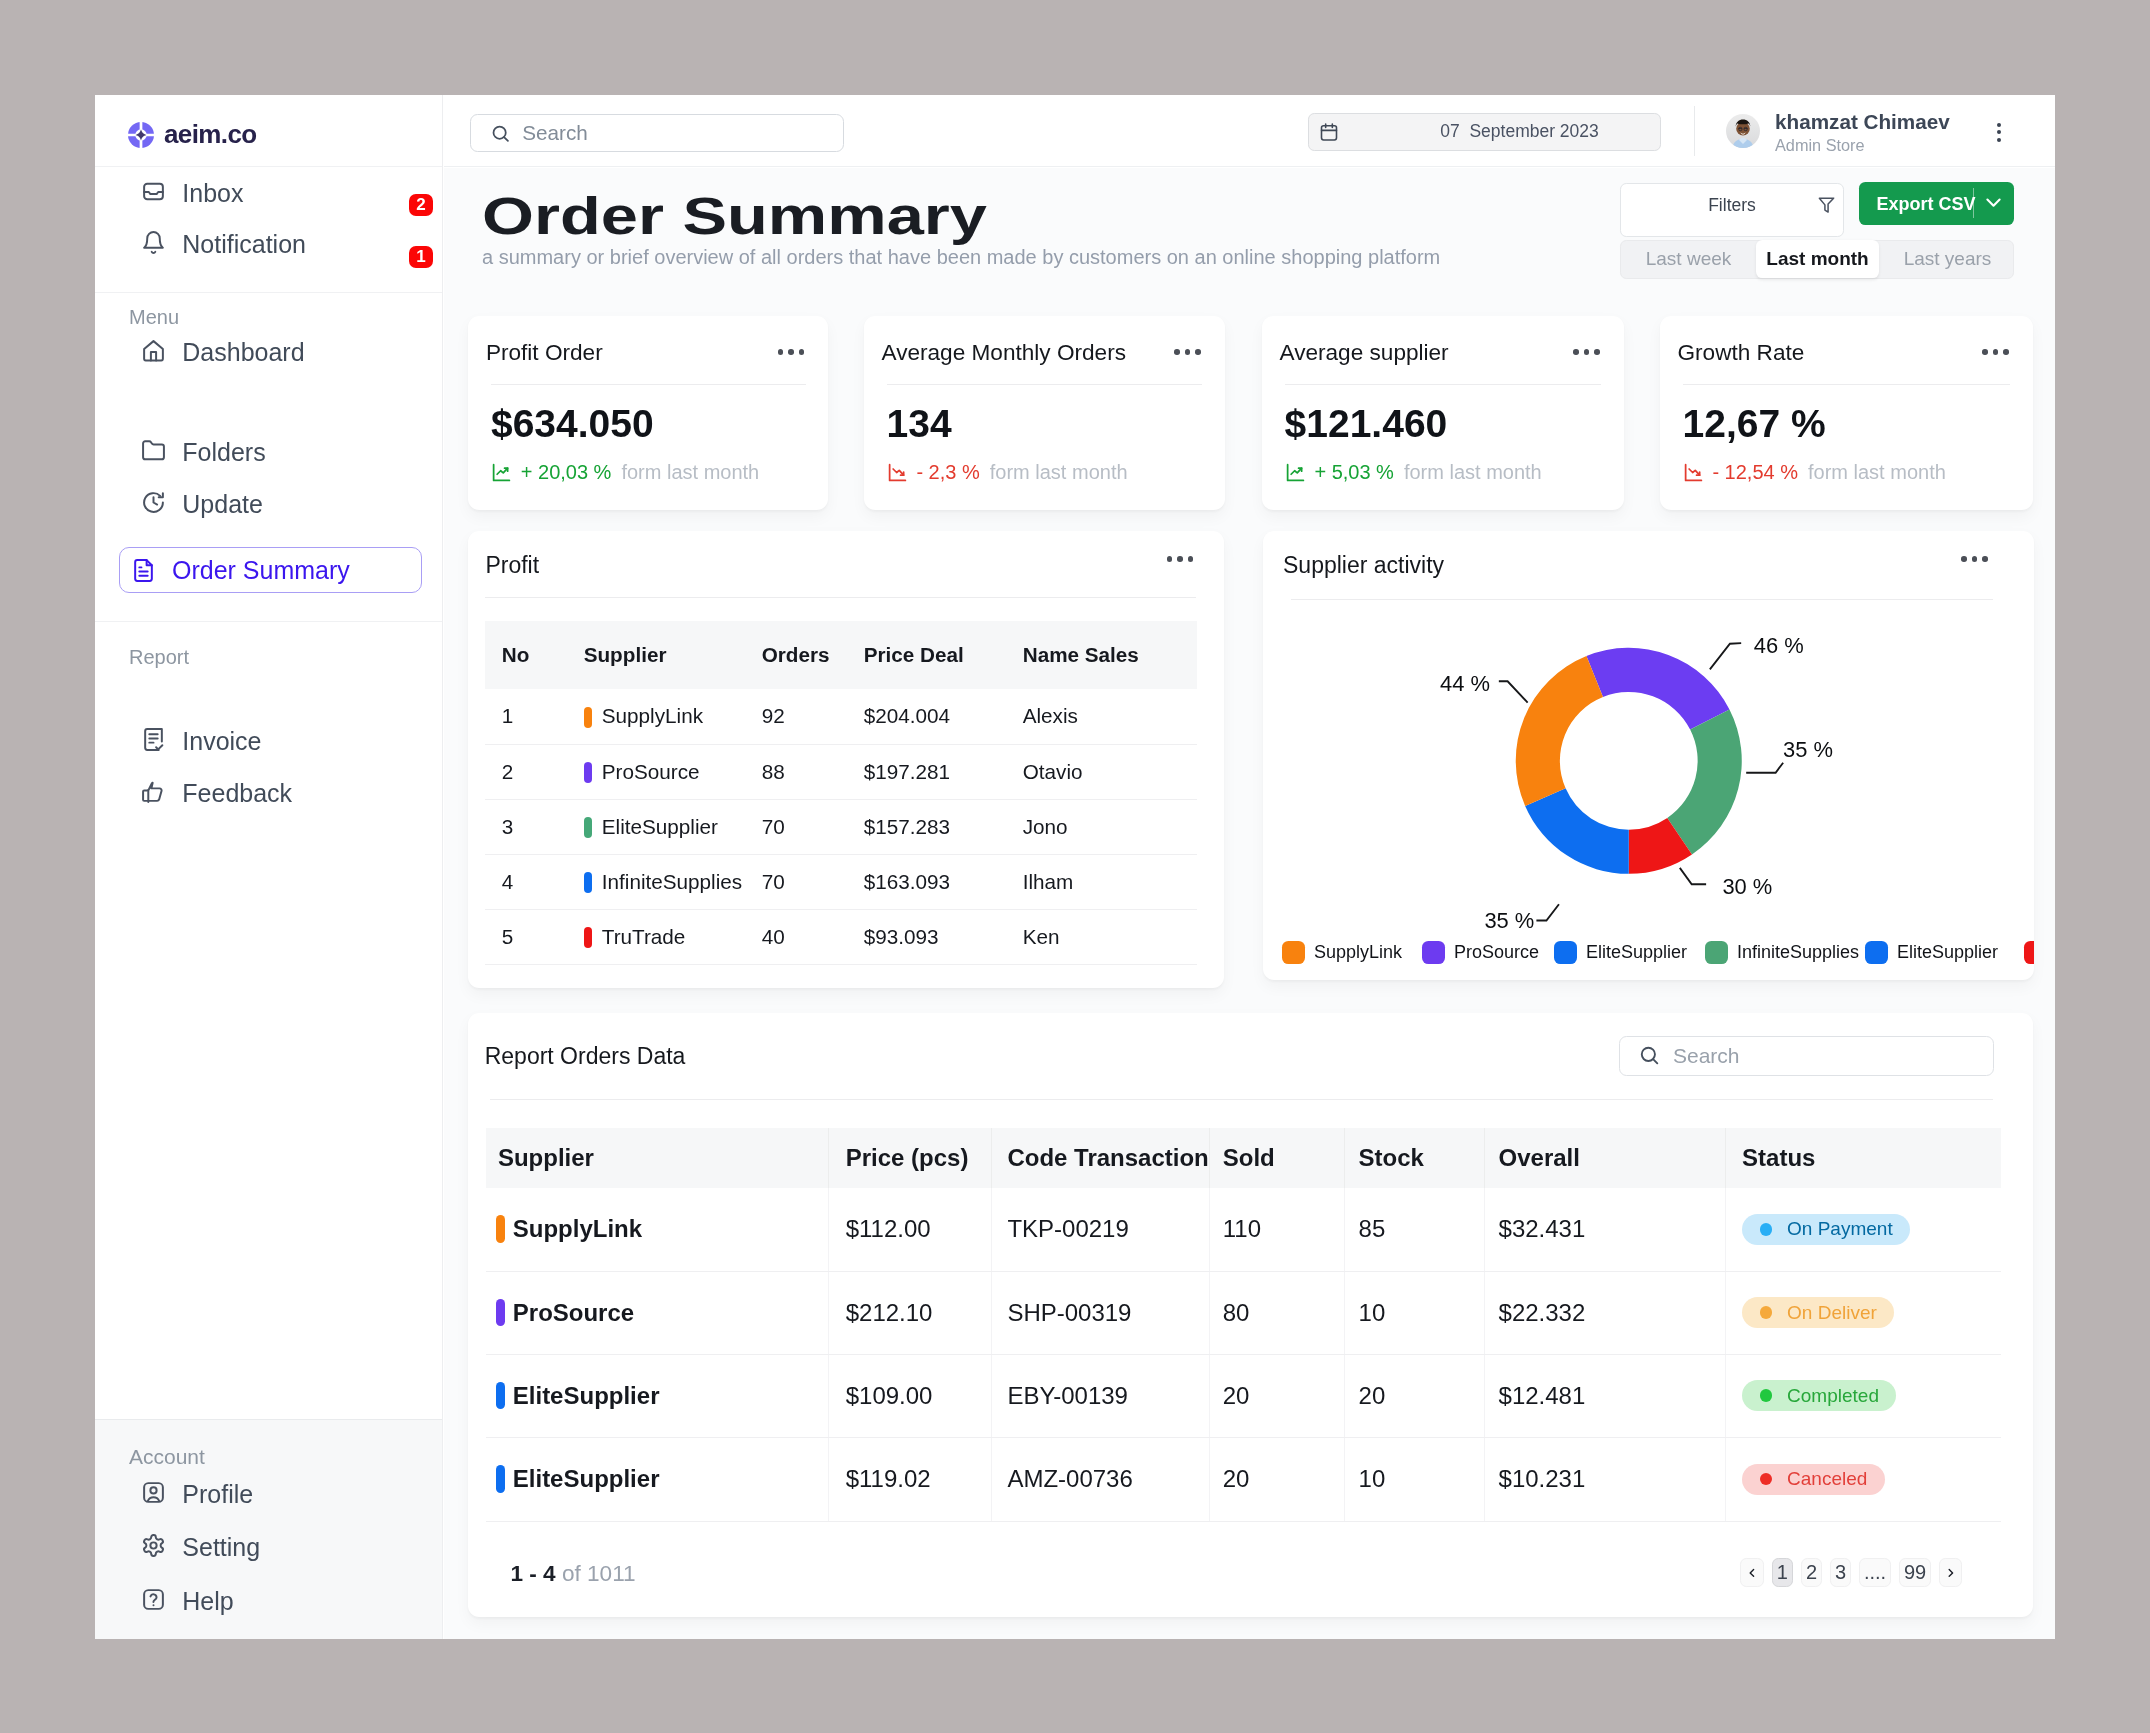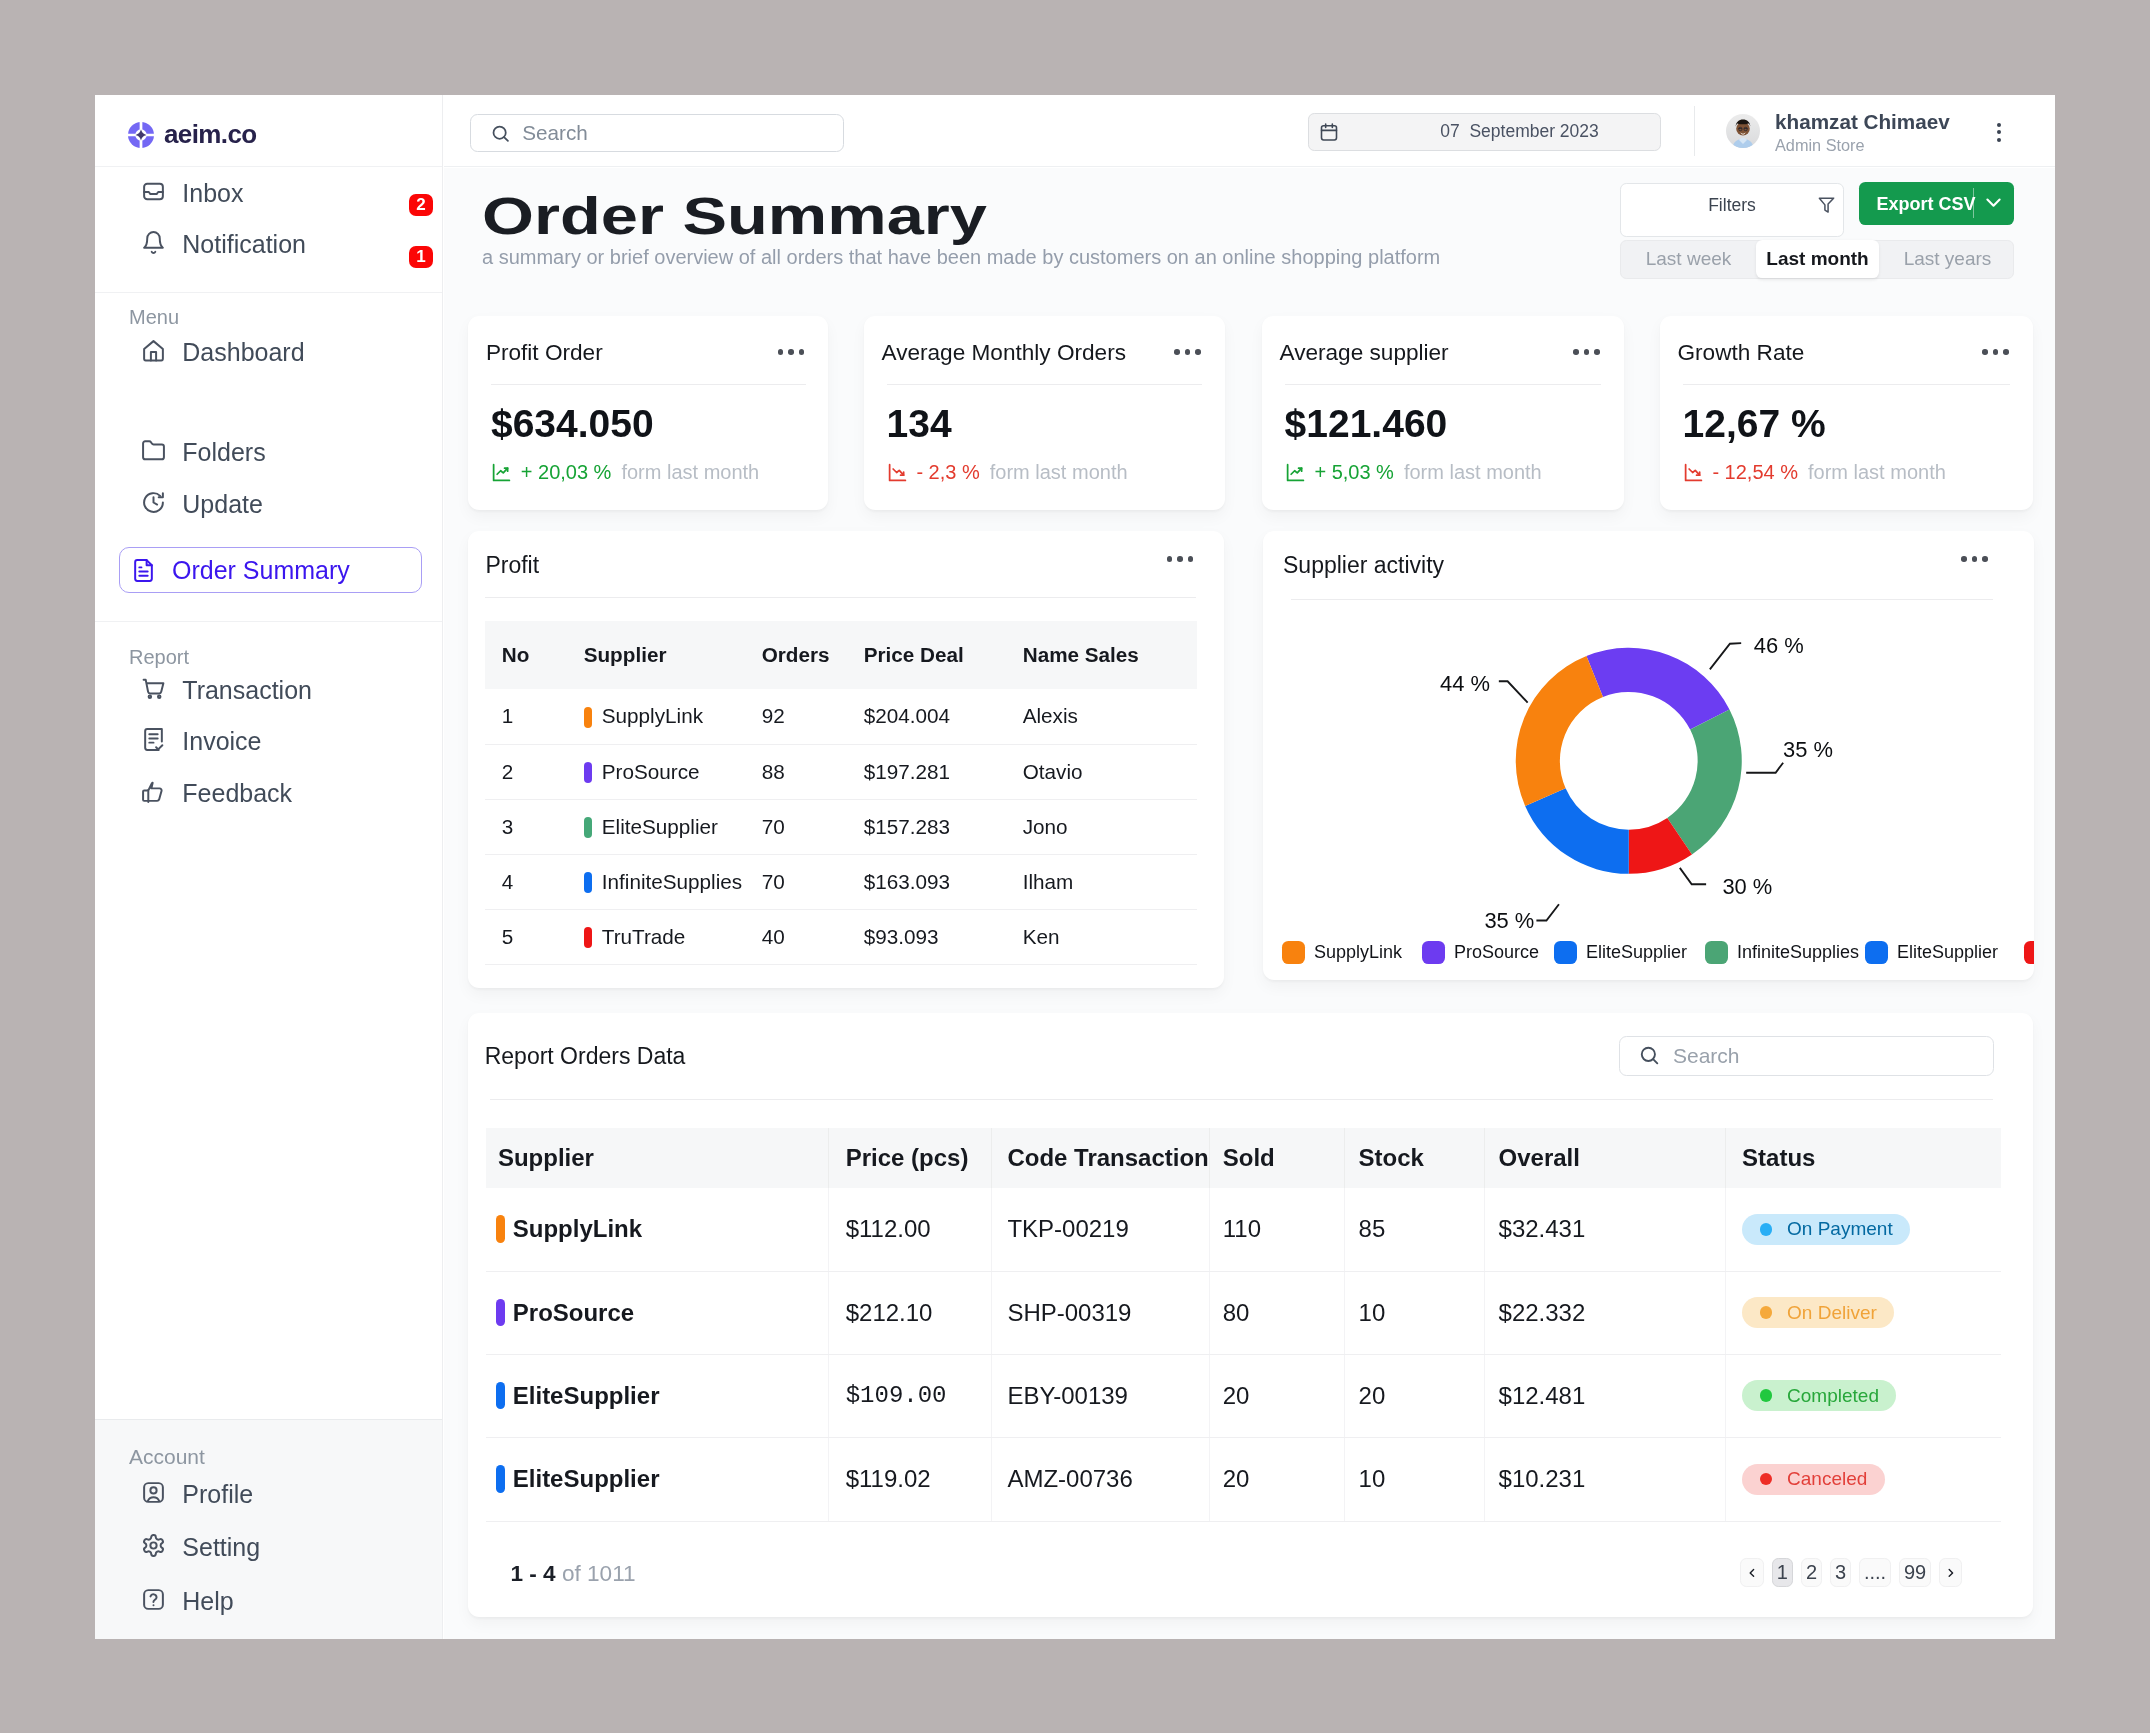--- a/index.html
+++ b/index.html
@@ -144,28 +144,20 @@
     <div class="active-item" style="top:452px">
       <svg class="ic" viewBox="0 0 24 24" fill="none" stroke="#3b16ee" stroke-width="1.9" stroke-linecap="round" stroke-linejoin="round">
           <path d="M15 2H6a2 2 0 0 0-2 2v16a2 2 0 0 0 2 2h12a2 2 0 0 0 2-2V7Z"></path>
           <path d="M15 2v5h5"></path>
           <path d="M16 13H8M16 17H8M10 9H8"></path>
         </svg>
       <span class="tx">Order Summary</span>
     </div>
     <div class="side-div" style="top:526px"></div>
     <div class="navlbl" style="top:551px">Report</div>
-    <div class="item" style="top:581px">
-      <svg class="ic" viewBox="0 0 24 24" fill="none" stroke="#4a5260" stroke-width="1.9" stroke-linecap="round" stroke-linejoin="round">
-          <circle cx="8.5" cy="20" r="1.2"></circle>
-          <circle cx="17.5" cy="20" r="1.2"></circle>
-          <path d="M2.5 3.5h2l2.3 11.6a2 2 0 0 0 2 1.6h8.6a2 2 0 0 0 2-1.6L21.5 7h-16"></path>
-        </svg>
-      <span class="tx">Transaction</span>
-    </div>
     <div class="item" style="top:632px">
       <svg class="ic" viewBox="0 0 24 24" fill="none" stroke="#4a5260" stroke-width="1.9" stroke-linecap="round" stroke-linejoin="round">
           <path d="M17 22H6a2 2 0 0 1-2-2V4a2 2 0 0 1 2-2h10l4 0v12"></path>
           <path d="M8 7h8M8 11h8M8 15h4"></path>
           <path d="M14.5 19.5l2 2 4-4"></path>
         </svg>
       <span class="tx">Invoice</span>
     </div>
     <div class="item" style="top:684px">
       <svg class="ic" viewBox="0 0 24 24" fill="none" stroke="#4a5260" stroke-width="1.9" stroke-linecap="round" stroke-linejoin="round">
@@ -477,21 +469,21 @@
           <td style="padding-left:10px;font-weight:600;"><span class="rbar" style="background:#6d3bf0;"></span>ProSource</td>
           <td style="padding-left:16.3px;">$212.10</td>
               <td style="padding-left:15px;">SHP-00319</td>
               <td style="padding-left:13px;">80</td>
               <td style="padding-left:13.8px;">10</td>
               <td style="padding-left:13.8px;">$22.332</td>
           <td style="padding-left:16.3px;"><span class="pill" style="background:#fce8c6;color:#f0a339;"><i style="background:#f5a93c;"></i>On Deliver</span></td>
         </tr>
         <tr style="height:83px;">
           <td style="padding-left:10px;font-weight:600;"><span class="rbar" style="background:#0d6ef0;"></span>EliteSupplier</td>
-          <td style="padding-left:16.3px;font-family:Liberation Mono, monospace;">$109.00</td>
+          <td style="padding-left:16.3px;">$109.00</td>
               <td style="padding-left:15px;">EBY-00139</td>
               <td style="padding-left:13px;">20</td>
               <td style="padding-left:13.8px;">20</td>
               <td style="padding-left:13.8px;">$12.481</td>
           <td style="padding-left:16.3px;"><span class="pill" style="background:#c9f1ce;color:#27a73a;"><i style="background:#21c83f;"></i>Completed</span></td>
         </tr>
         <tr style="height:84px;">
           <td style="padding-left:10px;font-weight:600;"><span class="rbar" style="background:#0d6ef0;"></span>EliteSupplier</td>
           <td style="padding-left:16.3px;">$119.02</td>
               <td style="padding-left:15px;">AMZ-00736</td>

